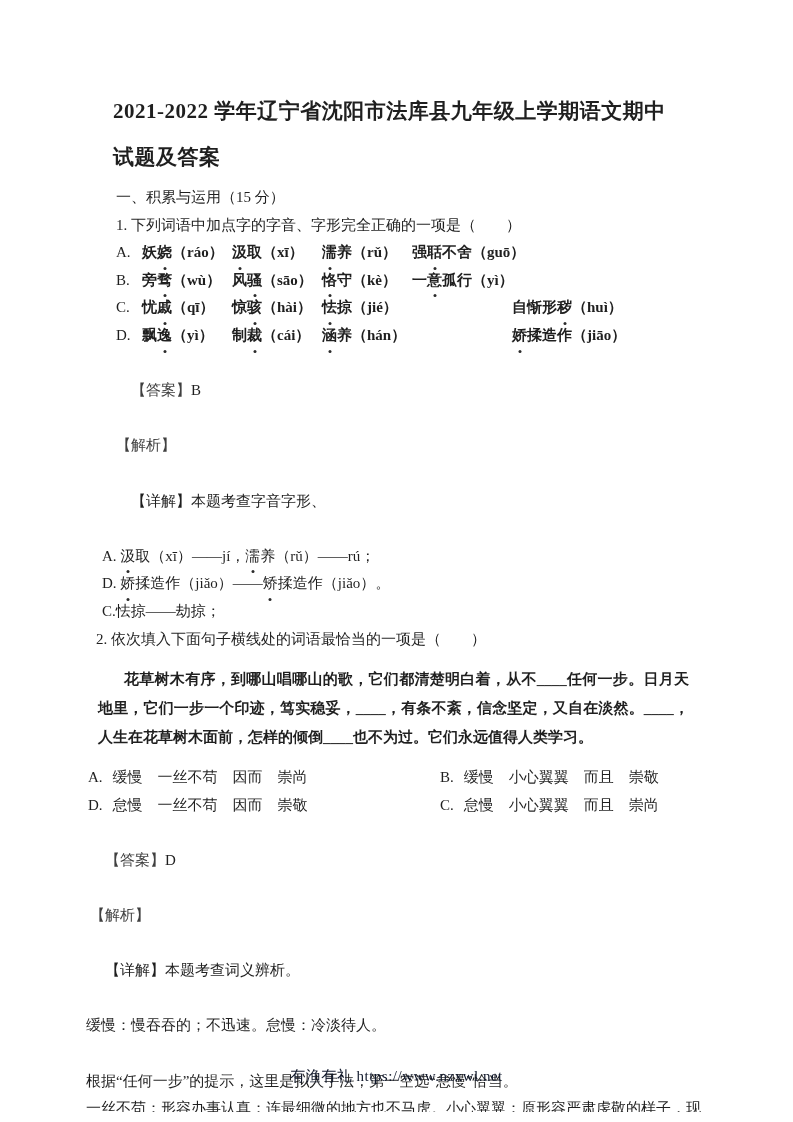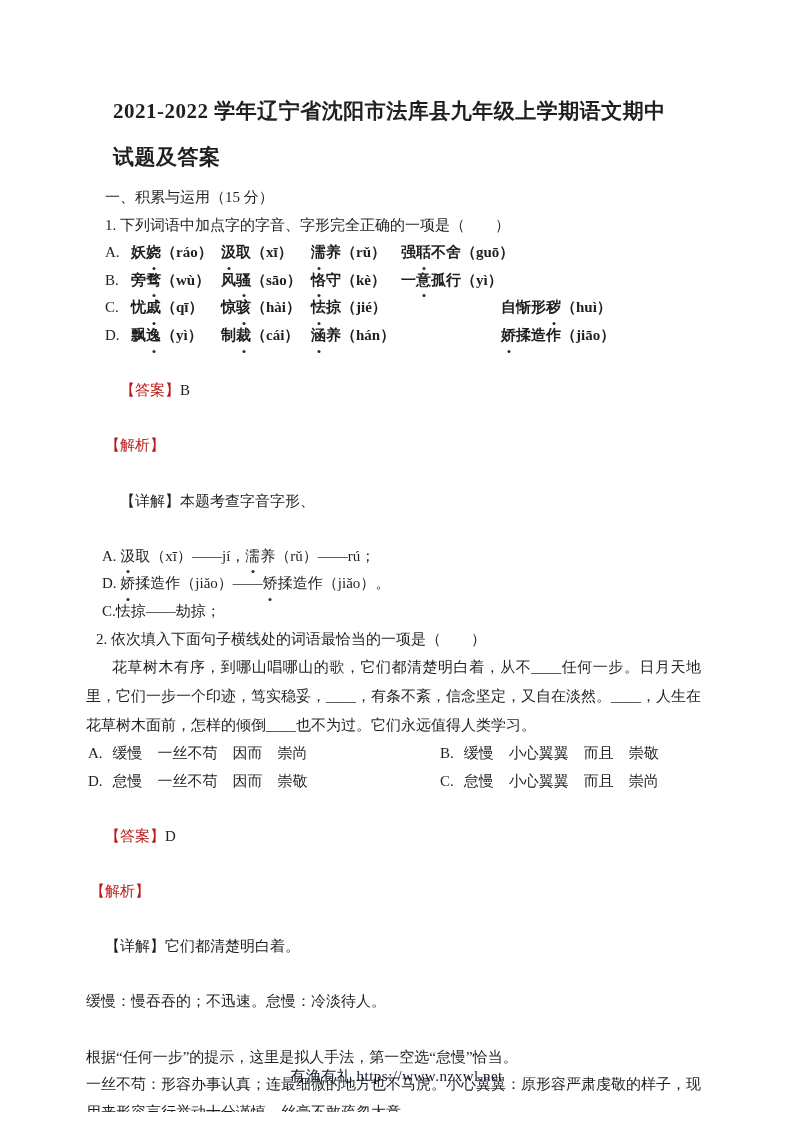--- a/index.html
+++ b/index.html
@@ -9,40 +9,40 @@
     box-sizing:border-box;
     background:#ffffff;
     padding:88px 92px 0 86px;
     font-family:"Liberation Serif","DejaVu Serif",serif;
     color:#1f1f1f;
     overflow:hidden;
   }
   .title{margin:0;font-size:21px;font-weight:bold;line-height:46px;letter-spacing:0.5px;}
   .tline{display:block;}
   .ml27{margin-left:27px;}
-  .ml22{margin-left:19px;}
+  .ml22{margin-left:30px;}
   .ml16{margin-left:16px;}
   .ml10{margin-left:10px;}
   .ml8{margin-left:8px;}
   .ml4{margin-left:4px;}
   .ml2{margin-left:2px;}
   .bl{font-size:15px;line-height:27.6px;white-space:pre-wrap;}
   .heading{margin-top:4px;}
-  .blue{color:#b91c1c;}
+  .blue{color:#404040;}
   .q1-row{display:flex;align-items:baseline;}
   .q1-letter{width:26px;flex:0 0 26px;}
   .q1-item{min-width:86px;margin-right:4px;font-weight:bold;}
   .q1-row:nth-child(3) .q1-item:nth-child(5),
   .q1-row:nth-child(4) .q1-item:nth-child(5){margin-left:100px;}
   .dot{position:relative;display:inline-block;}
   .dot::after{
     content:"";position:absolute;left:50%;transform:translateX(-50%);
     bottom:-3px;width:3px;height:3px;border-radius:50%;background:#2b2b2b;
   }
-  .passage{margin:0;font-size:15px;line-height:29px;text-indent:26px;text-align:justify;}
+  .passage{margin:12px;font-size:15px;line-height:29px;text-indent:26px;text-align:justify;font-weight:bold;}
   .q2-options{display:grid;grid-template-columns:352px 1fr;}
   .q2-letter{margin-right:10px;}
   .exp-line{min-height:27.6px;}
   .footer{
     position:absolute;left:0;right:0;bottom:26px;
     text-align:center;font-size:15px;color:#0f172a;letter-spacing:0.5px;
   }
 </style>
 </head>
 <body>
@@ -89,21 +89,21 @@
       <div class="bl q2-opt"><span class="q2-letter">B.</span><span>缓慢　小心翼翼　而且　崇敬</span></div>
       <div class="bl q2-opt"><span class="q2-letter">D.</span><span>怠慢　一丝不苟　因而　崇敬</span></div>
       <div class="bl q2-opt"><span class="q2-letter">C.</span><span>怠慢　小心翼翼　而且　崇尚</span></div>
     </div>
 
   <div class="bl ml4">
     <span class="blue">【答案】</span><span>D</span>
   </div>
   <div class="bl ml4 blue">【解析】</div>
   <div class="bl ml4">
-    <span>【详解】</span><span>它们都清楚明白着。</span>
+    <span>【详解】</span><span>本题考查词义辨析。</span>
   </div>
 
   <div id="q2-explanation">
       <div class="bl exp-line">缓慢：慢吞吞的；不迅速。怠慢：冷淡待人。</div>
       <div class="bl exp-line">&nbsp;</div>
       <div class="bl exp-line">根据“任何一步”的提示，这里是拟人手法，第一空选“怠慢”恰当。</div>
       <div class="bl exp-line">一丝不苟：形容办事认真；连最细微的地方也不马虎。小心翼翼：原形容严肃虔敬的样子，现用来形容言行举动十分谨慎，丝毫不敢疏忽大意。</div>
     </div>
 
   <div class="footer">

